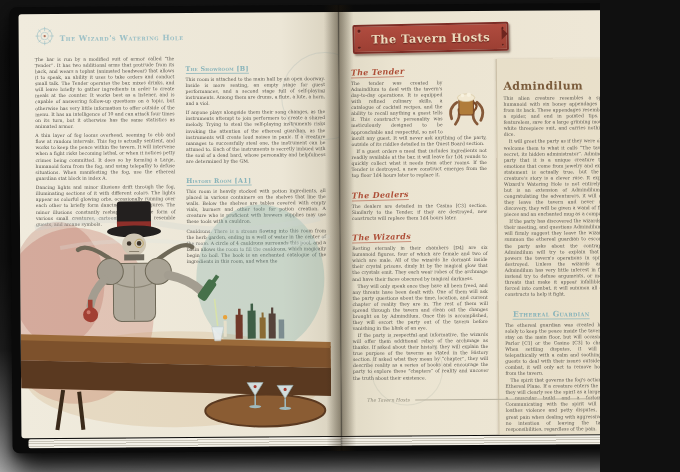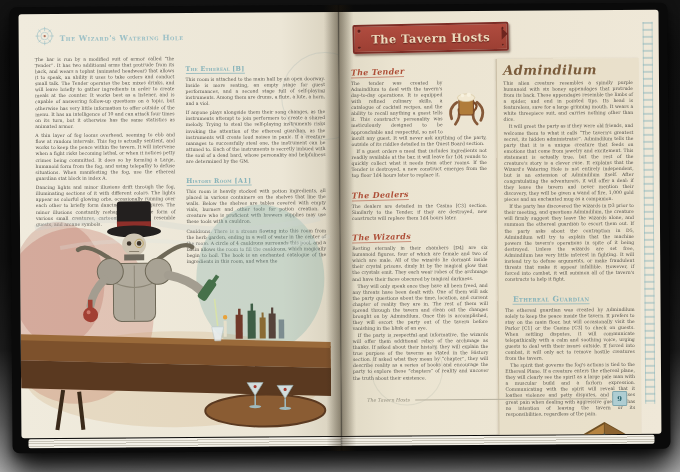--- a/index.html
+++ b/index.html
@@ -1,16 +1,16 @@
 <!DOCTYPE html>
 <html><head>
 <meta charset="utf-8">
 <style>
   html,body{margin:0;padding:0;background:#101010;}
-  .scene{position:relative;width:680px;height:472px;overflow:hidden;
+  .scene{position:relative;width:600px;height:472px;overflow:hidden;
     background:linear-gradient(180deg,#131313 0%,#151515 55%,#222 74%,#6e6e6e 90%,#b3b3b3 100%);
     font-family:"DejaVu Serif","Liberation Serif",serif;}
   .book{position:absolute;left:11px;top:5px;width:658px;height:446px;background:#0a0a0a;
     border-radius:7px;transform:rotate(-0.4deg);
     box-shadow:0 22px 28px rgba(0,0,0,.85), 0 4px 10px rgba(0,0,0,.6);}
   .page-stack{position:absolute;left:16px;right:16px;bottom:5px;height:9px;border-radius:2px;
     background:repeating-linear-gradient(180deg,#f2efe6 0 1.5px,#c9c5b8 1.5px 2.5px);}
   .pages{position:absolute;left:9px;top:7px;right:9px;bottom:15px;display:flex;}
   .page{position:relative;width:50%;height:100%;overflow:hidden;}
   .page.left{background:linear-gradient(90deg,#f0ebdd 0%,#ece6d6 82%,#dcd5c2 96%,#c4bda9 100%);border-radius:3px 0 0 3px;}
@@ -40,21 +40,21 @@
   .banner:after{content:"";position:absolute;right:-7px;top:4px;border:6px solid transparent;border-left-color:#6d251f;}
   .banner .nail{position:absolute;width:2.5px;height:2.5px;border-radius:50%;background:#5e1f19;box-shadow:0 .5px 0 rgba(255,255,255,.25);}
   .nail.tl{left:3px;top:3px}.nail.tr{right:3px;top:3px}.nail.bl{left:3px;bottom:3px}.nail.br{right:3px;bottom:3px}
   .banner-text{font-size:11.5px;font-weight:bold;color:#eedcbe;letter-spacing:.4px;text-shadow:0 1px 1px rgba(60,20,15,.6);}
   .rp-cols{display:flex;gap:10px;}
   .rp-main{flex:0 0 47%;min-width:0;}
   .rp-side{flex:1;min-width:0;background:rgba(226,214,188,.45);box-shadow:-1px 0 2px rgba(80,60,30,.12);
     padding:3px 6px 4px;border-left:.5px solid rgba(120,100,70,.25);}
   .rust-head{display:inline-block;font-style:italic;font-weight:bold;font-size:8px;color:#ae4f38;
     transform:rotate(-1.2deg);border-bottom:1px solid rgba(174,79,56,.55);margin:4px 0 3px;letter-spacing:.3px;}
-  .script-head{font-style:italic;font-size:13px;font-weight:bold;color:#7b5c3c;margin:1px 0 3px;letter-spacing:.4px;}
+  .script-head{font-size:11px;font-weight:bold;color:#7b5c3c;margin:18px 0 3px;letter-spacing:.4px;}
   .guardian-head{display:inline-block;font-variant:small-caps;font-weight:bold;font-size:7.6px;color:#87b3ba;
     border-bottom:.8px solid rgba(135,179,186,.75);margin:5px 8px 3px;letter-spacing:.4px;}
   .tankard-art{float:right;margin:2px 0 2px 4px;}
   .d20-wrap{display:flex;justify-content:flex-end;margin-top:4px;margin-right:2px;}
   .edge-ornament{position:absolute;right:6px;top:12px;bottom:30px;width:8px;
     border-left:1px solid rgba(135,179,186,.5);border-right:1px solid rgba(135,179,186,.5);
     background:repeating-linear-gradient(180deg,rgba(135,179,186,.45) 0 2px,rgba(135,179,186,0) 2px 7px);}
   .rp-footer{position:absolute;left:14px;right:14px;bottom:6px;display:flex;align-items:center;gap:5px;}
   .footer-chapter{font-style:italic;font-size:4.8px;color:#8d897a;white-space:nowrap;}
   .footer-rule{flex:1;height:1px;background:#b5af9d;}
@@ -95,21 +95,21 @@
             <span class="lp-title">The Wizard's Watering Hole</span>
           </div>
 
           <div class="cols">
             <div class="col">
               <p class="p">The bar is run by a modified suit of armor called “the Tender”. It has two additional arms that protrude from its back, and wears a tophat (animated headwear) that allows it to speak, an ability it uses to take orders and conduct small talk. The Tender operates the bar, mixes drinks, and will leave briefly to gather ingredients in order to create meals at the counter. It works best as a listener, and is capable of answering follow-up questions on a topic, but otherwise has very little information to offer outside of the menu. It has an intelligence of 10 and can attack four times on its turn, but it otherwise has the same statistics as animated armor.</p>
               <p class="p">A thin layer of fog looms overhead, seeming to ebb and flow at random intervals. This fog is actually sentient, and works to keep the peace within the tavern. It will intervene when a fight risks becoming lethal, or when it notices petty crimes being committed. It does so by forming a Large, humanoid form from the fog, and using telepathy to defuse situations. When manifesting the fog, use the ethereal guardian stat block in index A.</p>
               <p class="p">Dancing lights and minor illusions drift through the fog, illuminating sections of it with different colors. The lights appear as colorful glowing orbs, occasionally running over each other to briefly form dancing humanoid figures. The minor illusions constantly reshape to take the form of various small creatures, cartoonish faces that resemble guests, and arcane symbols.</p>
             </div>
             <div class="col">
-              <span class="teal-head">The Ethereal [B]</span>
+              <span class="teal-head">The Showroom [B]</span>
               <p class="p">This room is attached to the main hall by an open doorway. Inside is more seating, an empty stage for guest performances, and a second stage full of self-playing instruments. Among them are drums, a flute, a lute, a horn, and a viol.</p>
               <p class="p">If anyone plays alongside them their song changes, as the instruments attempt to join performers to create a shared melody. Trying to steal the self-playing instruments risks invoking the attention of the ethereal guardian, as the instruments will create loud noises in panic. If a creature manages to successfully steal one, the instrument can be attuned to. Each of the instruments is secretly imbued with the soul of a dead bard, whose personality and helpfulness are determined by the GM.</p>
               <span class="teal-head">History Room [A1]</span>
               <p class="p">This room is heavily stocked with potion ingredients, all placed in various containers on the shelves that line the walls. Below the shelves are tables covered with empty vials, burners and other tools for potion creation. A creature who is proficient with brewers supplies may use these tools with a cauldron.</p>
               <p class="p">Cauldrons. There is a stream flowing into this room from the herb garden, ending in a well of water in the center of the room. A circle of 4 cauldrons surrounds this pool, and a basin allows the room to fill the cauldrons, which magically begin to boil. The book is an enchanted catalogue of the ingredients in this room, and when the</p>
             </div>
           </div>
         </div>
 
         <div style="position:absolute;left:0;bottom:2px;">

